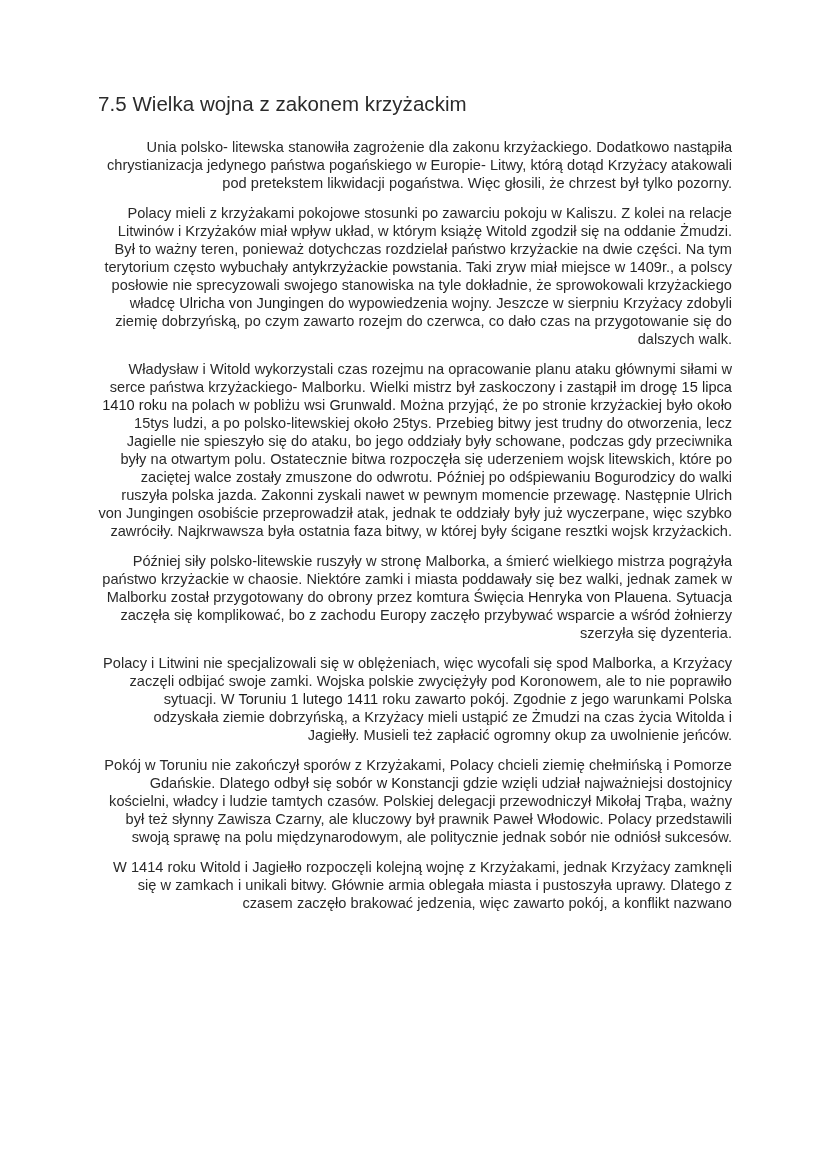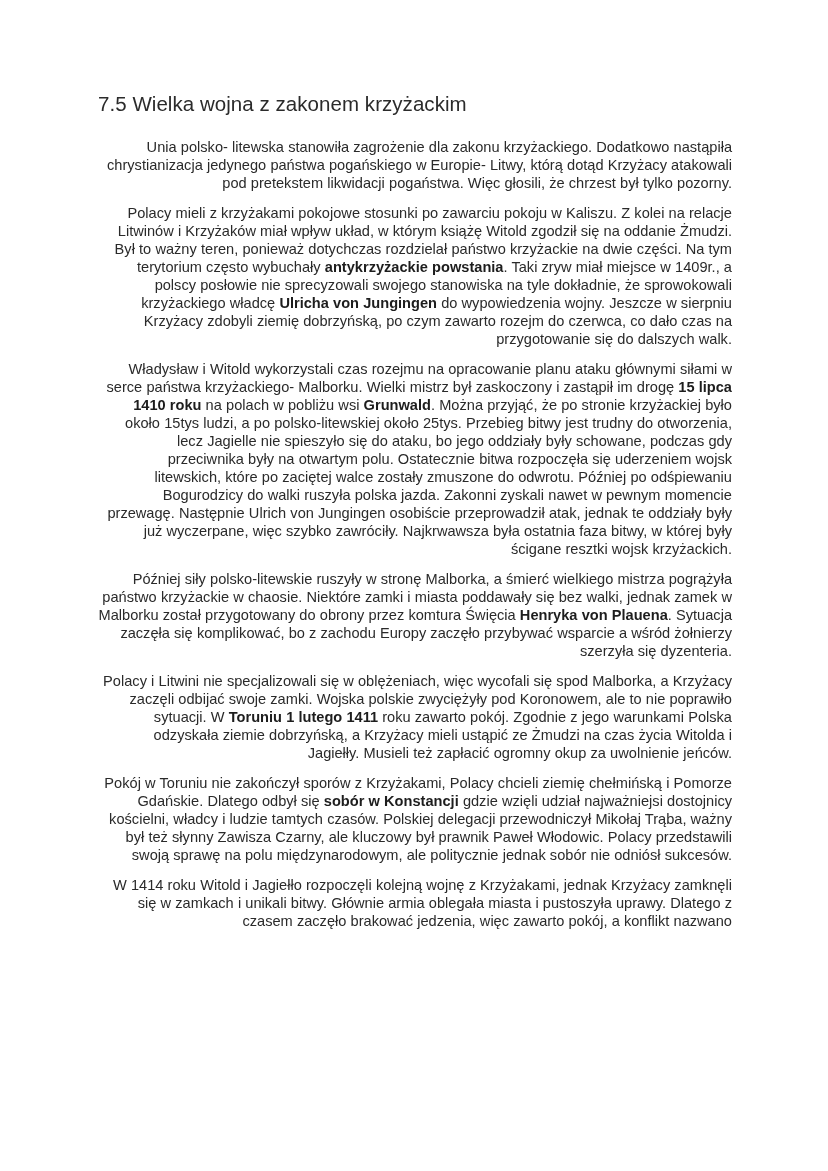--- a/index.html
+++ b/index.html
@@ -41,21 +41,21 @@
     color: #2a2a2a;
     margin: 0 0 12px 0;
     text-align: right;
     letter-spacing: 0.005px;
     word-spacing: 0.1px;
   }
   .para:last-child {
     margin-bottom: 0;
   }
   .para b {
-    font-weight: 700;
+    font-weight: 400;
     color: #1d1d1d;
   }
 </style>
 </head>
 <body>
 
 <div class="page" style="background: rgb(255, 255, 255);">
 
   <h1 class="doc-heading">7.5 Wielka wojna z zakonem krzyżackim</h1>
 

